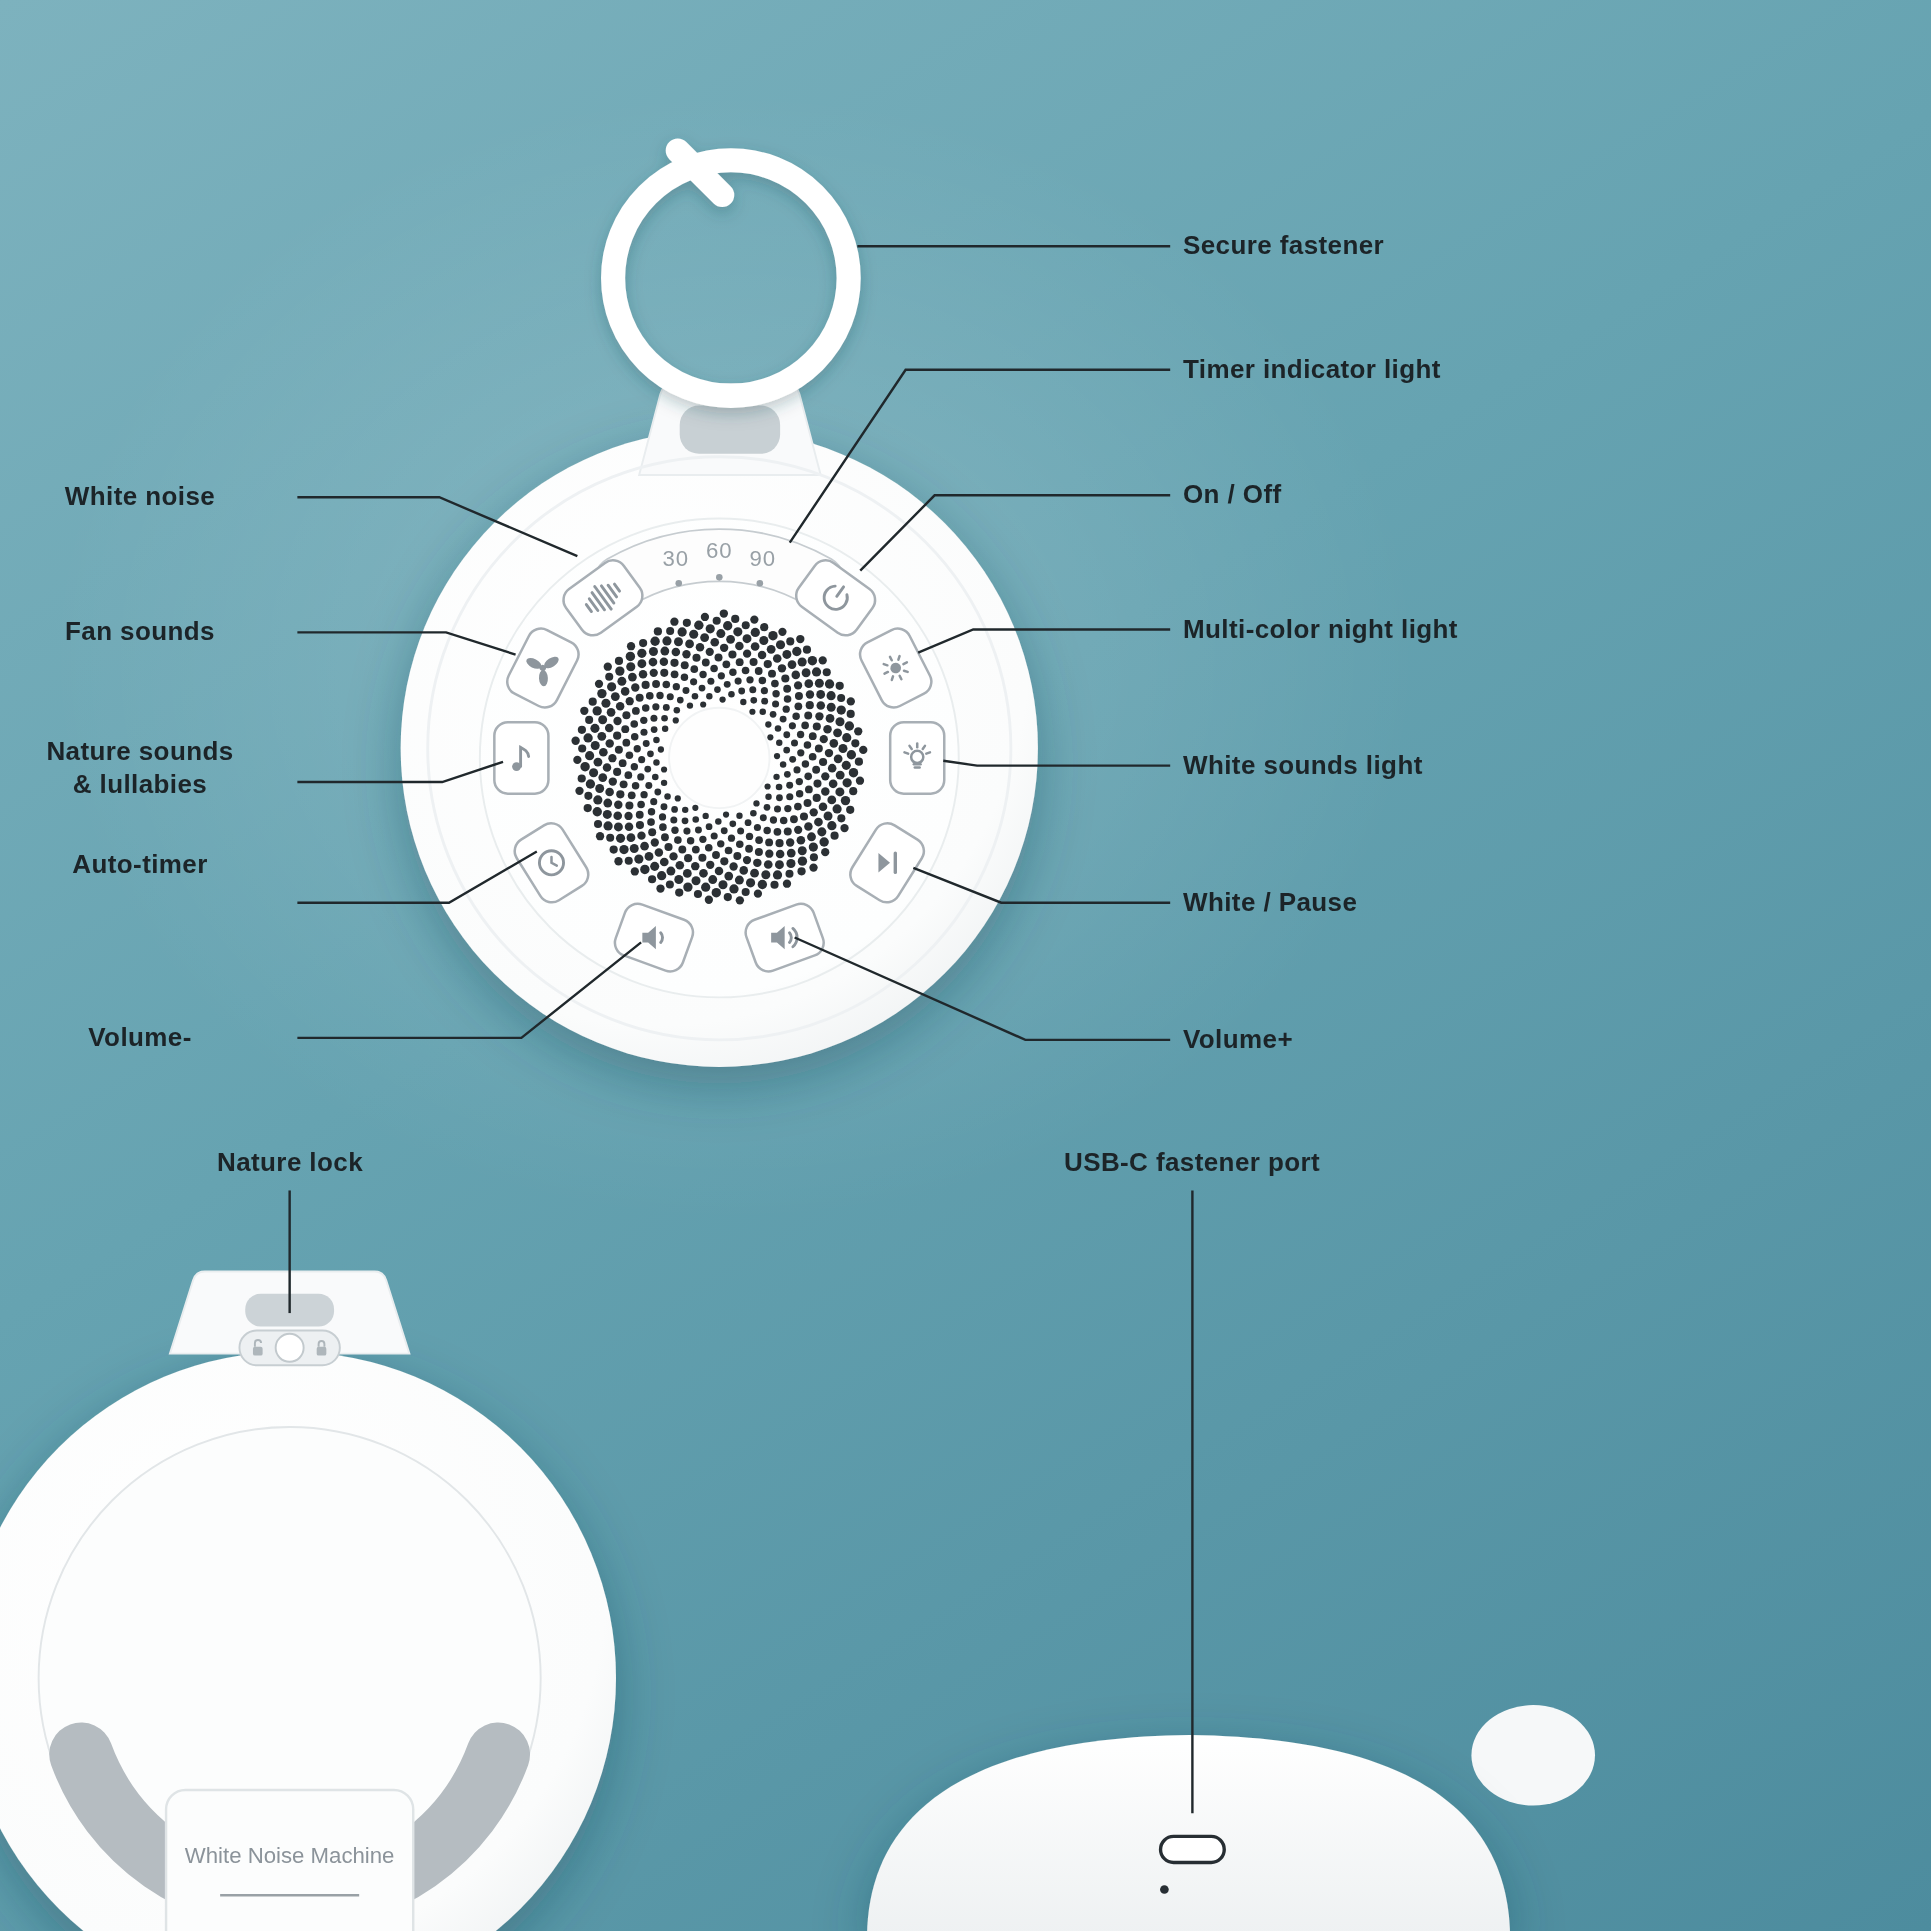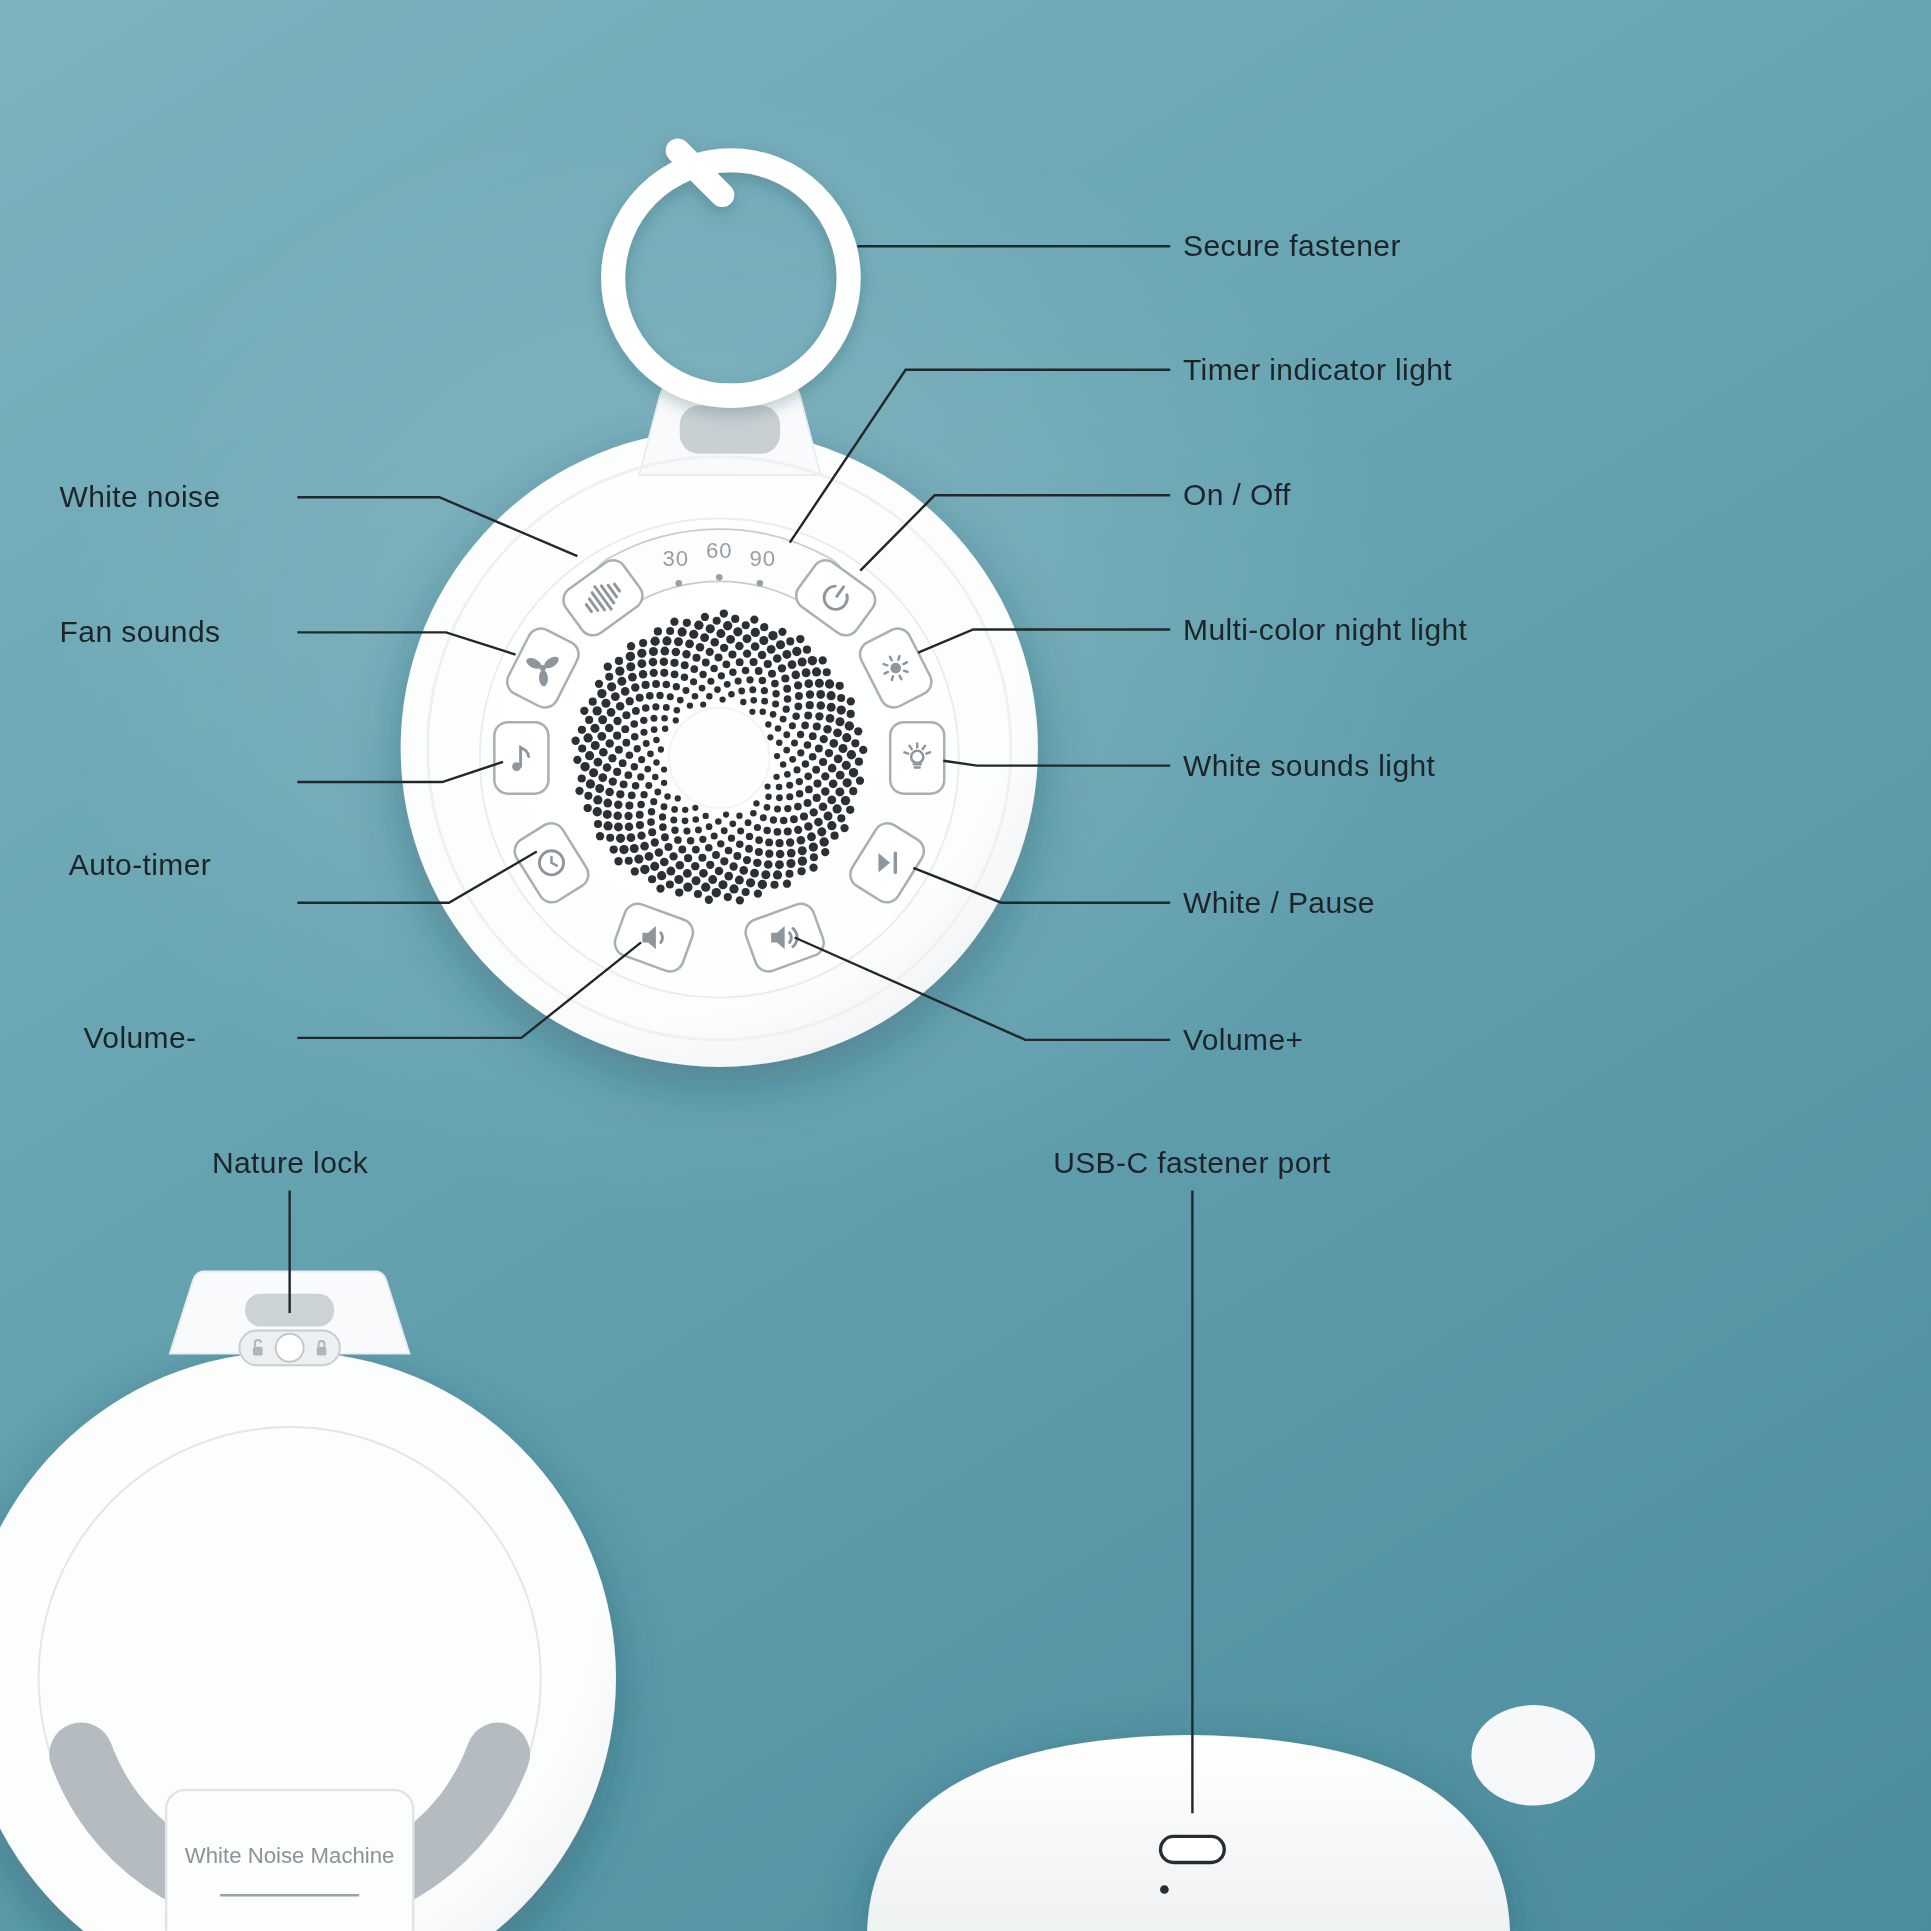--- a/index.html
+++ b/index.html
@@ -7,21 +7,21 @@
   body{font-family:"Liberation Sans",sans-serif}
   .canvas{
     position:relative;width:1931px;height:1931px;overflow:hidden;
     background:
       radial-gradient(1110px 917px at 38% 34%, rgba(255,255,255,0.16), rgba(255,255,255,0) 62%),
       linear-gradient(148deg,#7db2be 0%,#66a3b1 42%,#4d8c9e 100%);
   }
   .scene{position:absolute;left:0;top:0;width:1931px;height:1931px}
   .scene text{font-family:"Liberation Sans",sans-serif}
   .label{
-    position:absolute;font-weight:normal;font-size:30px;color:#1c2428;
+    position:absolute;font-weight:bold;font-size:26px;color:#1c2428;
     letter-spacing:0.4px;line-height:1.28;white-space:pre-line;
     transform:translateY(-50%)
   }
   .llabel{left:0;width:280px;text-align:center}
   .rlabel{left:1183px;text-align:left}
   .blabel{transform:translate(-50%,-50%);text-align:center}
 </style>
 </head>
 <body>
 
@@ -716,20 +716,22 @@
       <polyline points="1212,793 1012,793 977,788"></polyline>
       <polyline points="1212,935 1037,935 946,899"></polyline>
       <polyline points="1212,1077 1062,1077 823,971"></polyline>
       <polyline points="300,1233 300,1360"></polyline>
       <polyline points="1235,1233 1235,1878"></polyline>
     </g>
   </svg>
 
   <div class="label llabel" style="top:497px">White noise</div>
   <div class="label llabel" style="top:632px">Fan sounds</div>
+  <div class="label llabel" style="top:768px">Nature sounds
+&amp; lullabies</div>
   <div class="label llabel" style="top:865px">Auto-timer</div>
   <div class="label llabel" style="top:1038px">Volume-</div>
 
   <div class="label rlabel" style="top:246px">Secure fastener</div>
   <div class="label rlabel" style="top:370px">Timer indicator light</div>
   <div class="label rlabel" style="top:495px">On / Off</div>
   <div class="label rlabel" style="top:630px">Multi-color night light</div>
   <div class="label rlabel" style="top:766px">White sounds light</div>
   <div class="label rlabel" style="top:903px">White / Pause</div>
   <div class="label rlabel" style="top:1040px">Volume+</div>

